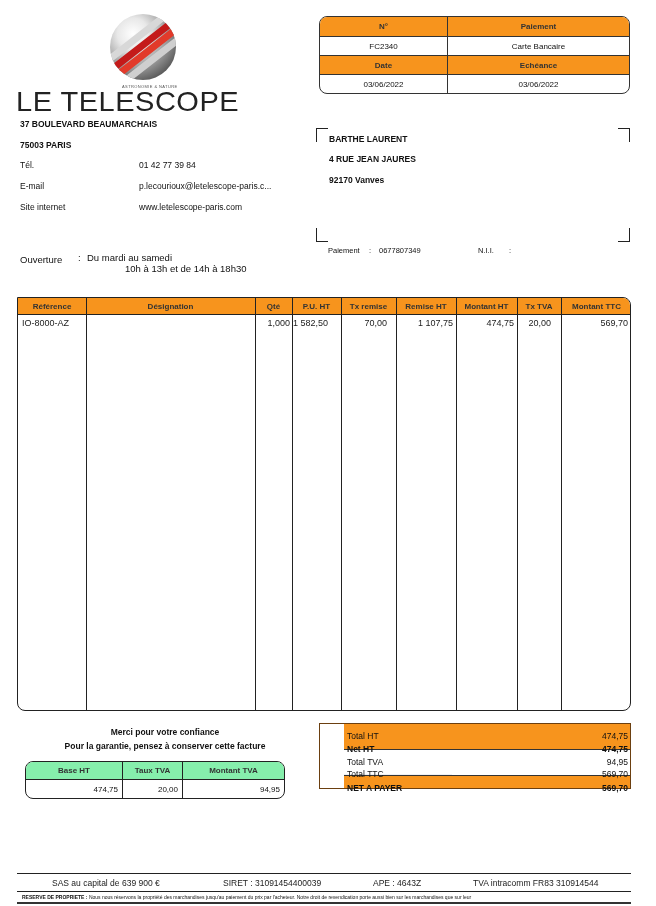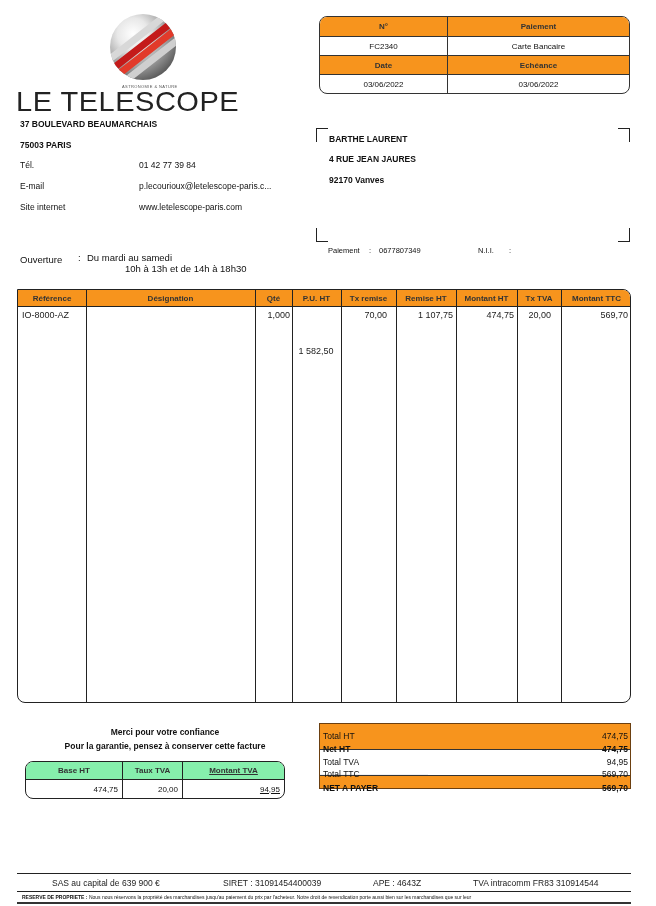--- a/index.html
+++ b/index.html
@@ -27,40 +27,40 @@
     .fact-row > div { flex: 1; display: flex; align-items: center; justify-content: center; font-size: 8px; }
     .fact-row > div:first-child { flex: 0 0 128px; border-right: 1px solid #333; }
     .fact-row.hdr { background: #f7941d; font-weight: bold; color: #333; }
     .fact-row.hdr > div { font-weight: bold; }
     .fact-row + .fact-row { border-top: 1px solid #333; }
 
     
     .corner { position: absolute; width: 12px; height: 14px; border-color: #222; border-style: solid; border-width: 0; }
 
     
-    .main-table { left: 17px; top: 289px; width: 614px; height: 414px; border: 1px solid #222; border-radius: 0 8px 8px 8px; overflow: hidden; }
+    .main-table { left: 17px; top: 297px; width: 614px; height: 414px; border: 1px solid #222; border-radius: 0 8px 8px 8px; overflow: hidden; }
     .main-hdr { position: absolute; left: 0; top: 0; right: 0; height: 17px; background: #f7941d; border-bottom: 1px solid #222; }
     .col { position: absolute; top: 0; bottom: 0; border-left: 1px solid #222; }
     .hcell { position: absolute; top: 0; height: 17px; display: flex; align-items: center; justify-content: center; font-weight: bold; font-size: 8px; color: #333; }
     .dcell { position: absolute; top: 19px; font-size: 9px; line-height: 12px; color: #222; }
 
     
     .tva-box { left: 25px; top: 761px; width: 260px; height: 38px; border: 1px solid #222; border-radius: 8px; overflow: hidden; }
     .tva-hdr { display: flex; height: 18px; background: #86efac; border-bottom: 1px solid #222; }
     .tva-row { display: flex; height: 18px; }
     .tva-hdr > div, .tva-row > div { display: flex; align-items: center; font-size: 8px; }
     .tva-hdr > div { justify-content: center; font-weight: bold; color: #333; }
     .tva-row > div { justify-content: flex-end; padding-right: 4px; }
     .c1 { width: 97px; border-right: 1px solid #222; }
     .c2 { width: 60px; border-right: 1px solid #222; }
-    .c3 { flex: 1; text-decoration: underline; }
+    .c3 { flex: 1; }
 
     
     .totals { left: 319px; top: 723px; width: 312px; border: 1px solid #6b3f10; }
-    .trow { display: flex; height: 12.5px; align-items: center; font-size: 8.5px; padding: 12px 2px 0 3px; }
+    .trow { display: flex; height: 12.5px; align-items: center; font-size: 8.5px; padding: 12px 2px 0 3px; margin-left: 24px; }
     .trow .lbl { width: 105px; }
     .trow .val { flex: 1; text-align: right; }
     .trow.o { background: #f7941d; }
     .trow.w .lbl { background: #eef0f4; margin-left: -3px; padding-left: 3px; height: 100%; display: flex; align-items: center; width: 108px; }
     .trow.b { font-weight: bold; }
     .trow.sep { border-top: 1px solid #333; }
 
     
     .foot-line { position: absolute; left: 17px; width: 614px; height: 1px; background: #222; }
     .foot-text { position: absolute; top: 878px; font-size: 8.5px; color: #222; }
@@ -144,21 +144,21 @@
   <div class="hcell" style="left:237px; width:37px;">Qté</div>
   <div class="hcell" style="left:274px; width:49px;">P.U. HT</div>
   <div class="hcell" style="left:323px; width:55px;">Tx remise</div>
   <div class="hcell" style="left:378px; width:60px;">Remise HT</div>
   <div class="hcell" style="left:438px; width:61px;">Montant HT</div>
   <div class="hcell" style="left:499px; width:44px;">Tx TVA</div>
   <div class="hcell" style="left:543px; width:71px;">Montant TTC</div>
 
   <div class="dcell" style="left:4px;">IO-8000-AZ</div>
   <div class="dcell" style="left:238px; width:34px; text-align:right;">1,000</div>
-  <div class="dcell" style="left:275px; width:46px; text-align:center;margin-top:36px;">1 582,50</div>
+  <div class="dcell" style="left:275px; width:46px; text-align:left;">1 582,50</div>
   <div class="dcell" style="left:323px; width:46px; text-align:right;">70,00</div>
   <div class="dcell" style="left:378px; width:57px; text-align:right;">1 107,75</div>
   <div class="dcell" style="left:438px; width:58px; text-align:right;">474,75</div>
   <div class="dcell" style="left:499px; width:34px; text-align:right;">20,00</div>
   <div class="dcell" style="left:543px; width:67px; text-align:right;">569,70</div>
 </div>
 
 <div class="abs bold" style="left:20px; top:727px; width:290px; text-align:center; font-size:8.5px;">Merci pour votre confiance</div>
 <div class="abs bold" style="left:20px; top:741px; width:290px; text-align:center; font-size:8.5px;">Pour la garantie, pensez à conserver cette facture</div>
 

